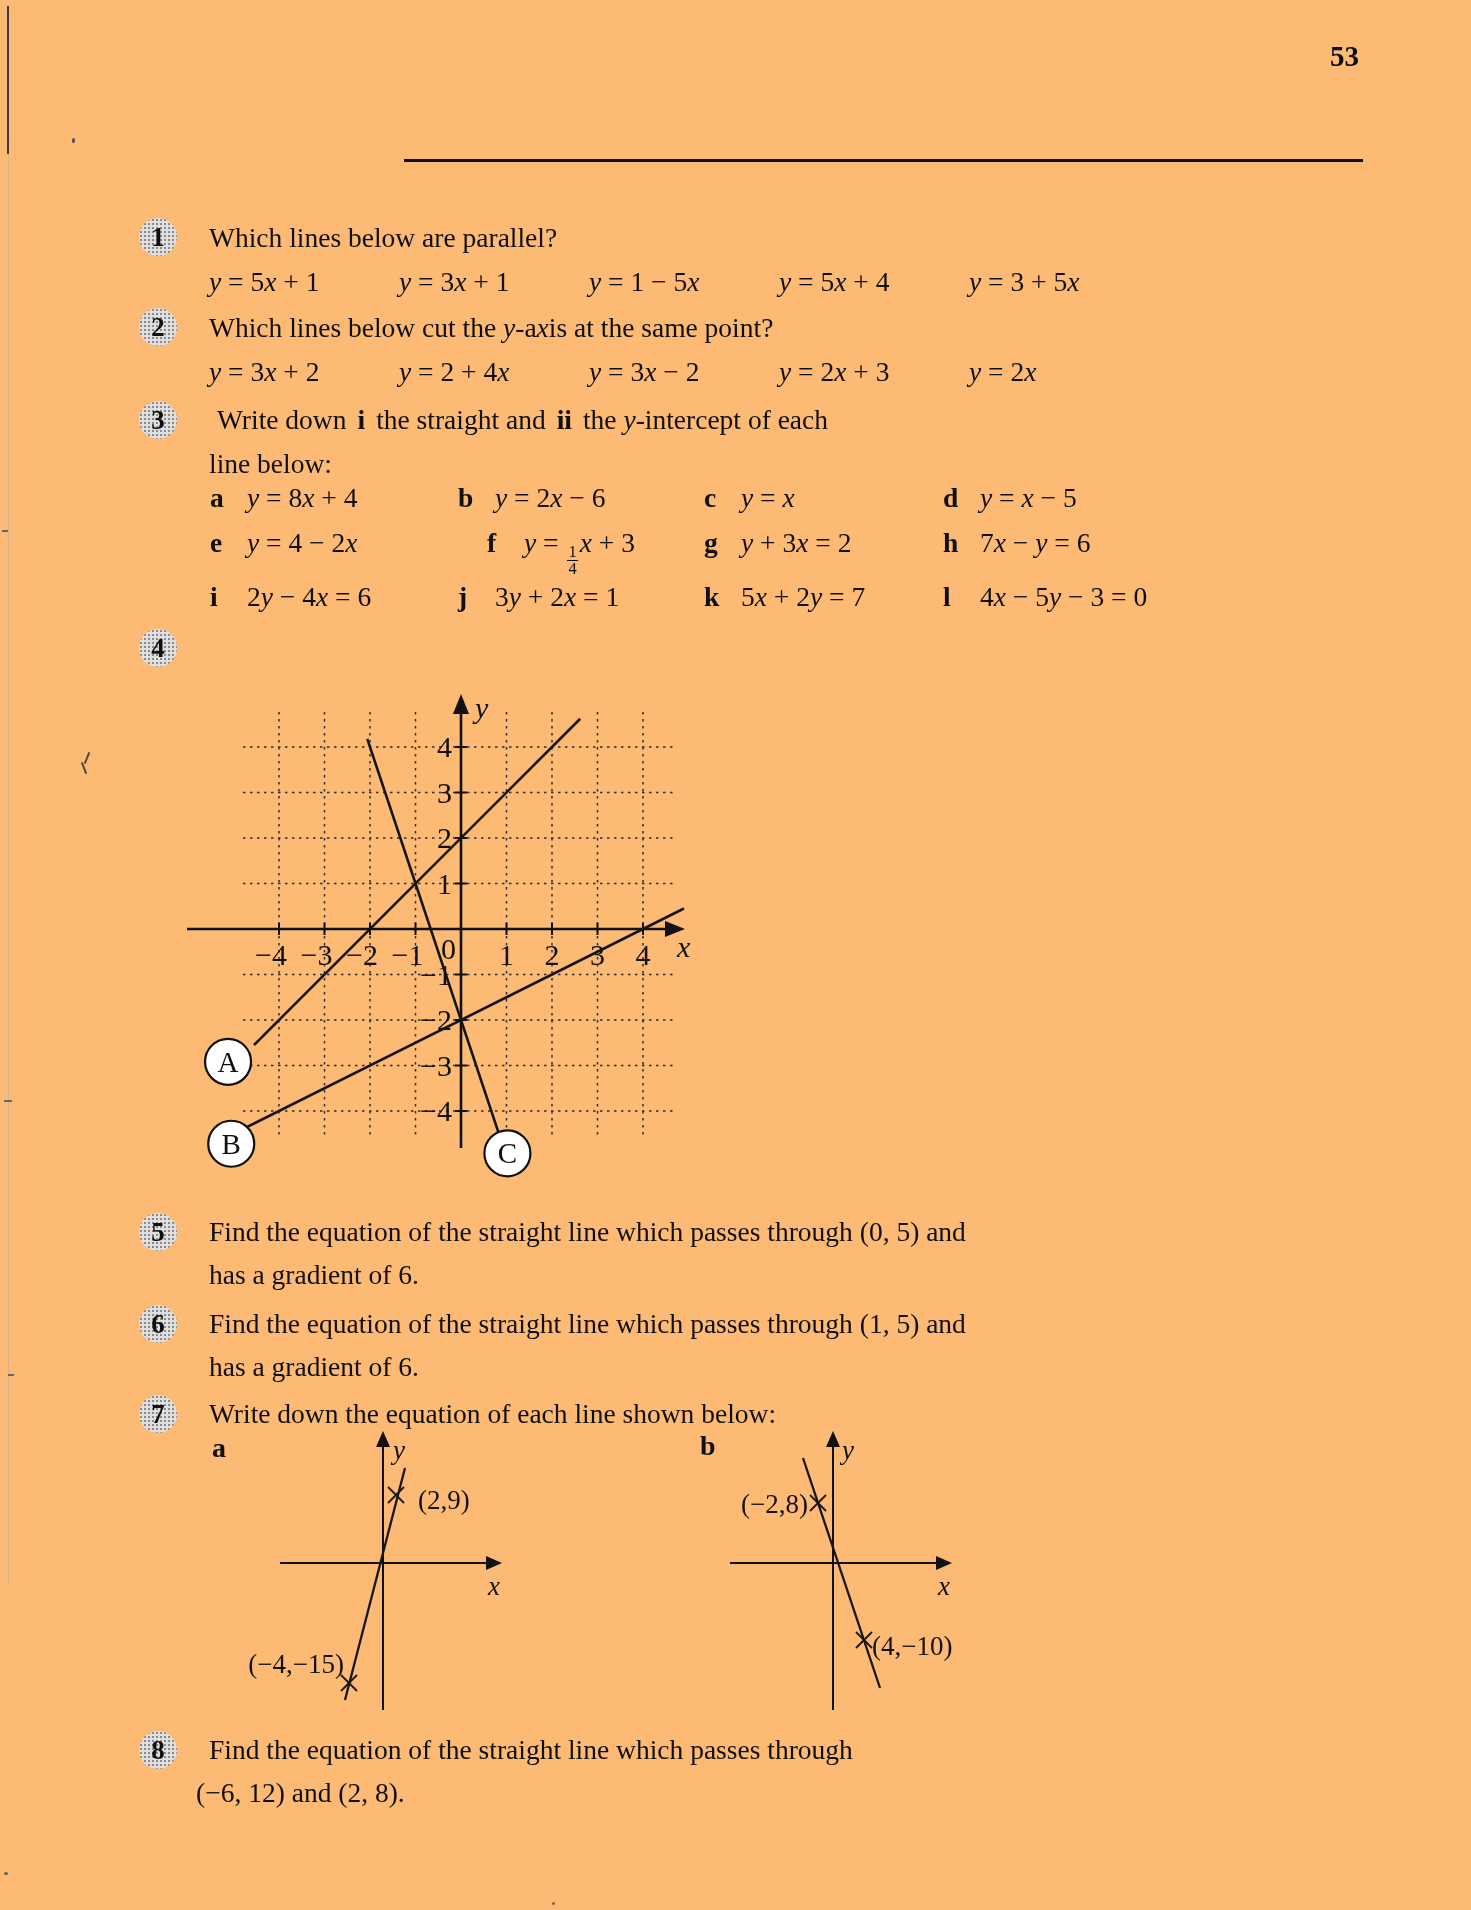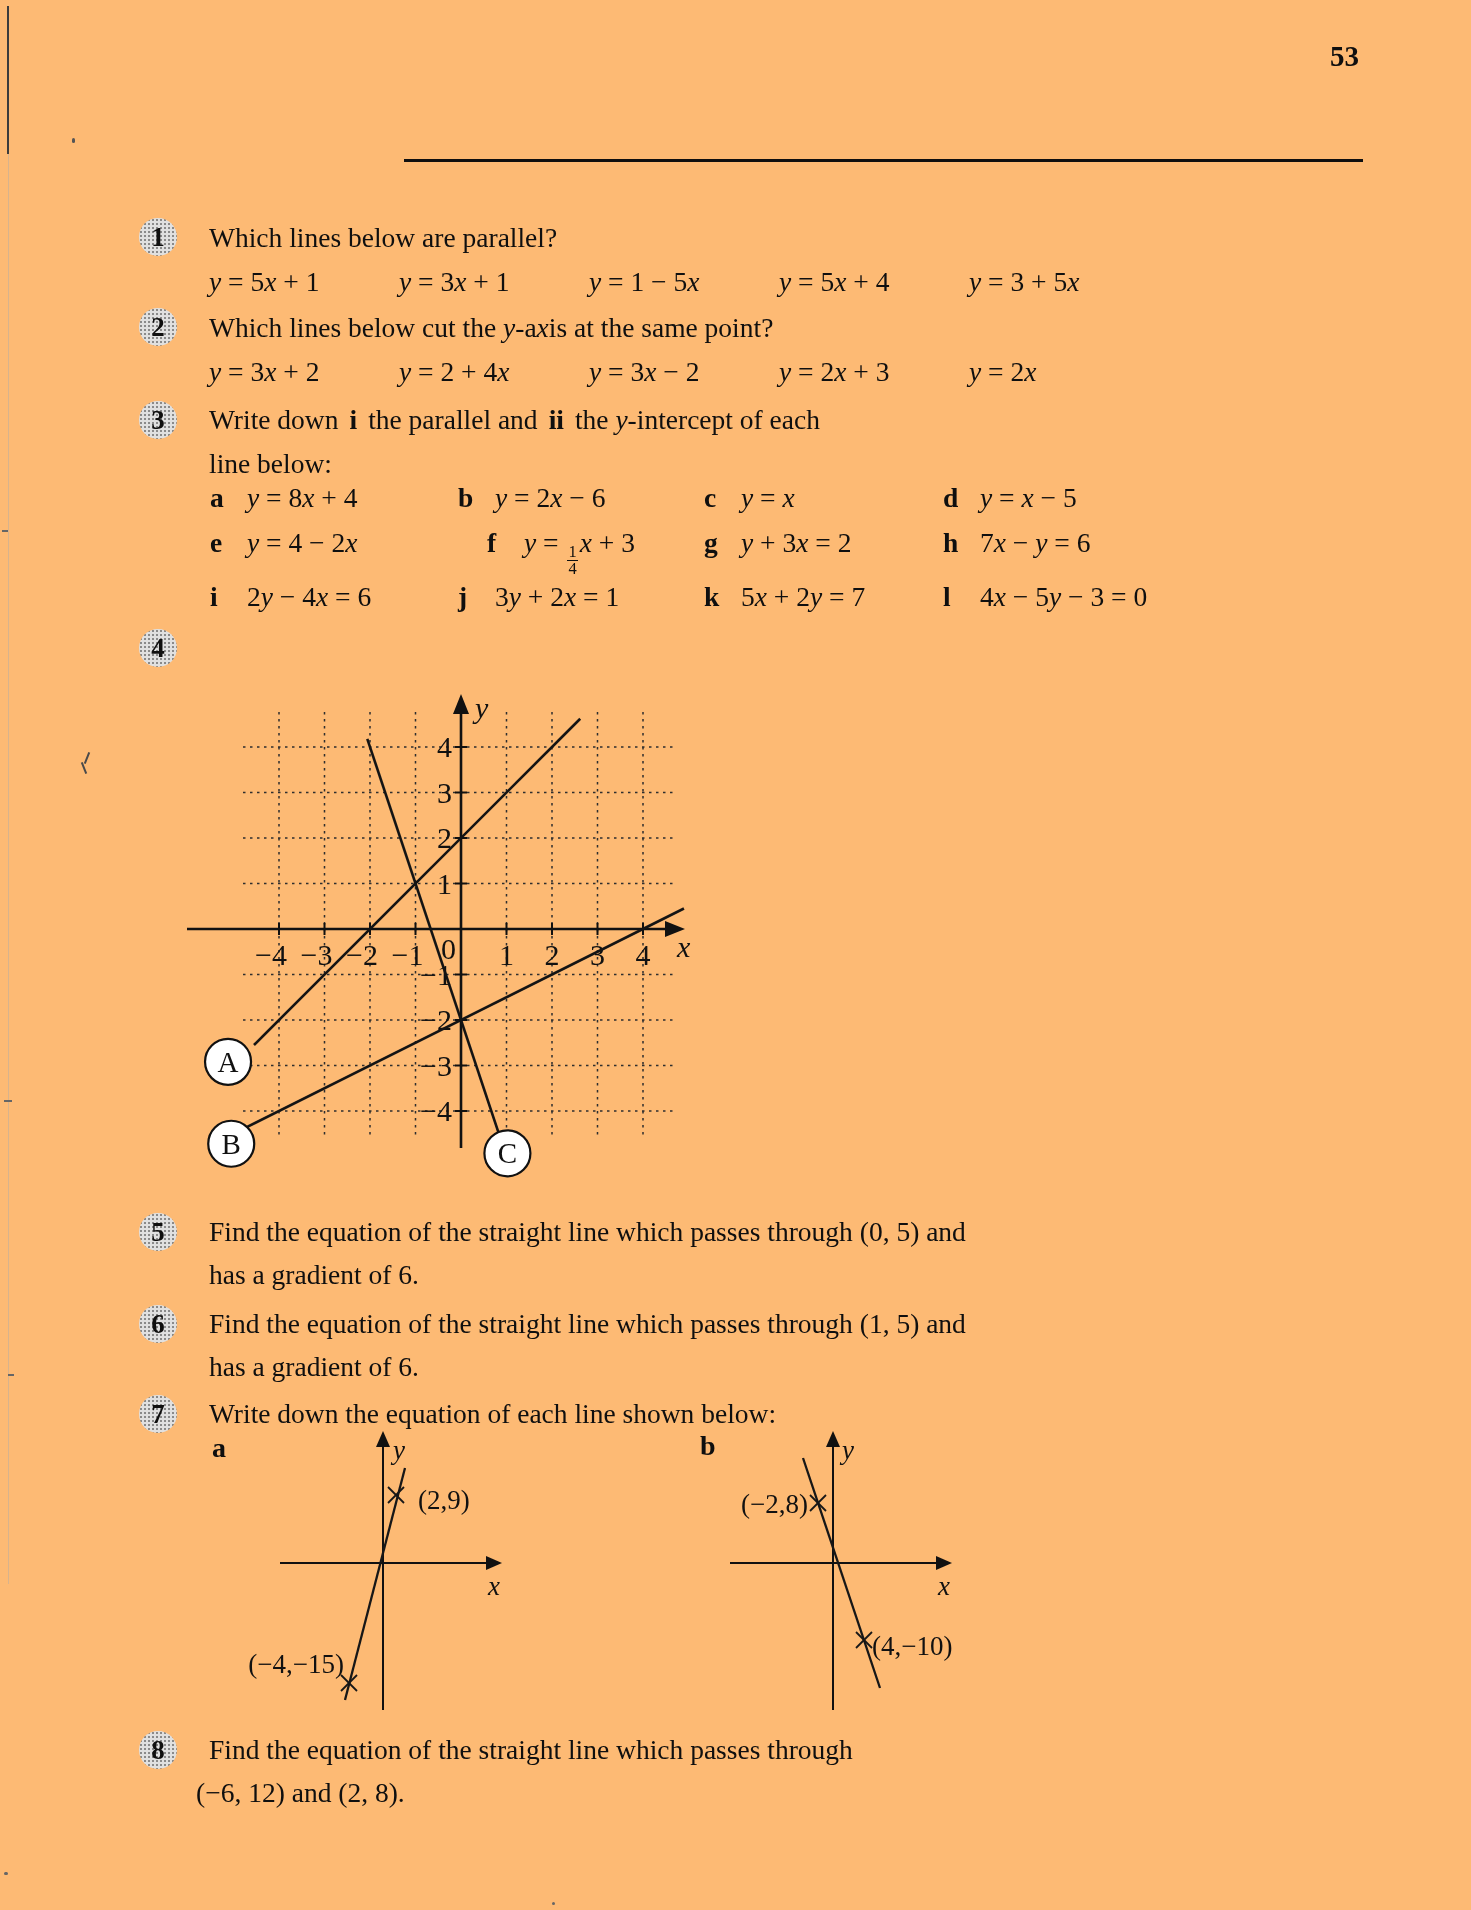--- a/index.html
+++ b/index.html
@@ -9,21 +9,21 @@
   .taskbox{position:absolute;left:145px;top:131px;width:256px;height:60px;border:3px solid #0f0f0f;
            display:flex;align-items:center;justify-content:center;font-weight:bold;font-size:34px;letter-spacing:1px;}
   .rule{position:absolute;left:404px;top:159px;width:959px;height:3px;background:#0f0f0f;}
   .qnum{position:absolute;left:139px;width:38px;height:38px;border-radius:50%;
         display:flex;align-items:center;justify-content:center;font-weight:bold;font-size:27px;
         background-color:#e0e0e0;background-image:radial-gradient(#8a8a8a 25%,rgba(0,0,0,0) 26%);background-size:4px 4px;}
   .qtext{position:absolute;font-size:27.5px;white-space:nowrap;}
   .eq{position:absolute;font-size:27.5px;white-space:nowrap;}
   .cell{position:absolute;font-size:27.5px;white-space:nowrap;}
   .qletter{font-weight:bold;display:inline-block;width:37px;}
-  .seg-row{position:absolute;display:flex;gap:11px;font-size:27.5px;white-space:nowrap;}
+  .seg-row{position:absolute;display:flex;gap:11px;font-size:27.5px;white-space:nowrap;margin-left:8px;}
   .bold{font-weight:bold;}
   .sublabel{position:absolute;font-weight:bold;font-size:28px;}
   .frac{display:inline-flex;flex-direction:column;align-items:center;font-size:0.60em;line-height:1.0;
         vertical-align:-0.28em;margin:0 2px;}
   .frac .fn{border-bottom:1.5px solid #111;padding:0 1px;}
   svg{position:absolute;overflow:visible;}
   .gr{stroke:#2e2e2e;stroke-width:1.5;stroke-dasharray:2.5 4.5;}
   .ax{stroke:#111;stroke-width:2.6;}
   .ax2{stroke:#111;stroke-width:2;}
   .ah{fill:#111;}
@@ -60,21 +60,21 @@
   <div class="eq math" style="left:209px;top:356px;"><i>y</i> = 3<i>x</i> + 2</div>
   <div class="eq math" style="left:399px;top:356px;text-align:center;"><i>y</i> = 2 + 4<i>x</i></div>
   <div class="eq math" style="left:589px;top:356px;"><i>y</i> = 3<i>x</i> − 2</div>
   <div class="eq math" style="left:779px;top:356px;"><i>y</i> = 2<i>x</i> + 3</div>
   <div class="eq math" style="left:969px;top:356px;"><i>y</i> = 2<i>x</i></div>
 
   <div class="qnum" style="top:401px;">3</div>
   <div class="seg-row" style="left:209px;top:404px;">
     <span>Write down</span>
     <span class="bold">i</span>
-    <span>the parallel and</span>
+    <span>the straight and</span>
     <span class="bold">ii</span>
     <span class="math">the <i>y</i>-intercept of each</span>
   </div>
   <div class="qtext" style="left:209px;top:448px;">line below:</div>
 
   <div class="cell" style="left:210px;top:482px;"><span class="qletter">a</span><span class="math"><i>y</i> = 8<i>x</i> + 4</span></div>
   <div class="cell" style="left:458px;top:482px;"><span class="qletter">b</span><span class="math"><i>y</i> = 2<i>x</i> − 6</span></div>
   <div class="cell" style="left:704px;top:482px;"><span class="qletter">c</span><span class="math"><i>y</i> = <i>x</i></span></div>
   <div class="cell" style="left:943px;top:482px;"><span class="qletter">d</span><span class="math"><i>y</i> = <i>x</i> − 5</span></div>
 

